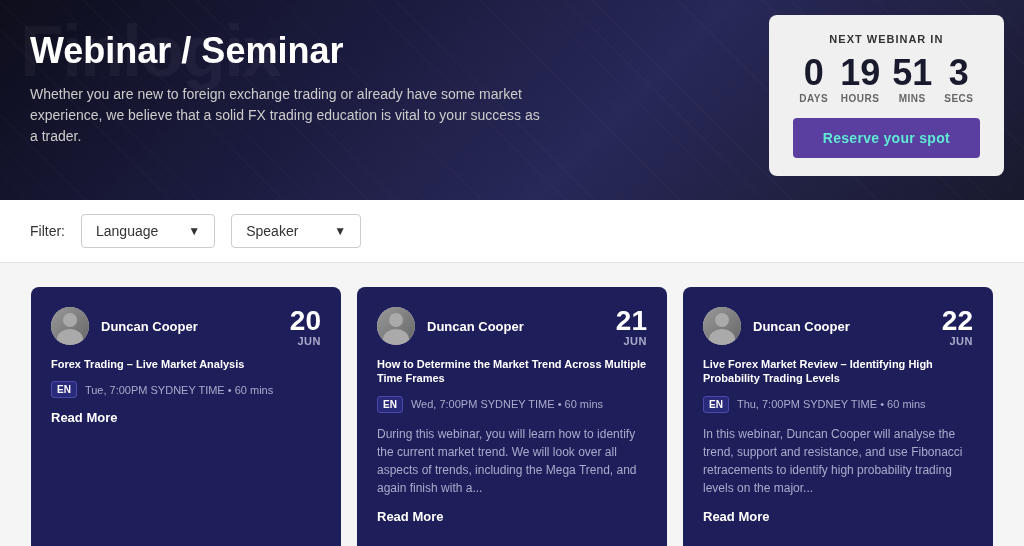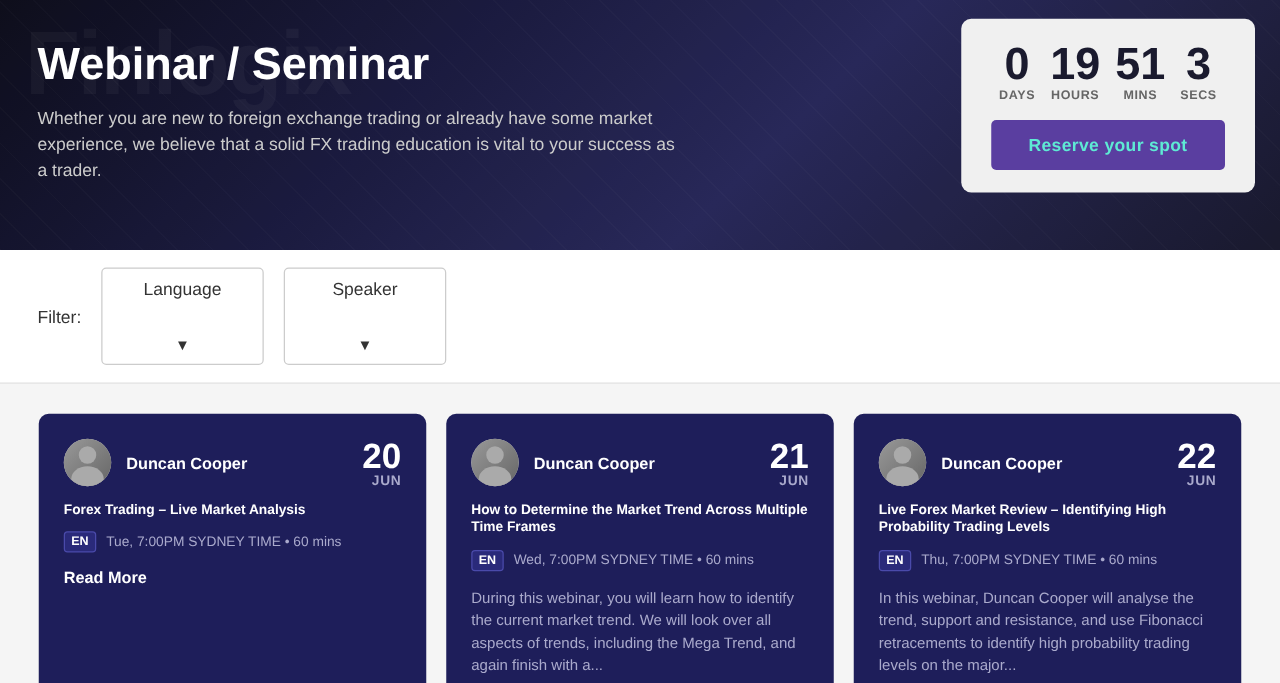--- a/index.html
+++ b/index.html
@@ -135,21 +135,20 @@
       border: 1px solid #ccc;
       border-radius: 4px;
       padding: 8px 14px;
       font-size: 14px;
       color: #333;
       background: white;
       cursor: pointer;
       min-width: 130px;
       justify-content: space-between;
       user-select: none;
-      flex-direction: column;
     }
     .filter-select .chevron {
       font-size: 12px;
       color: #333;
     }
 
     
     .cards-section {
       padding: 24px 20px;
       display: flex;
@@ -286,20 +285,21 @@
 
 <div class="hero">
   <div class="hero-bg"></div>
   <div class="hero-overlay-text">Finlogix</div>
   <div class="hero-content">
     <h1 class="hero-title">Webinar / Seminar</h1>
     <p class="hero-desc">Whether you are new to foreign exchange trading or already have some market experience, we believe that a solid FX trading education is vital to your success as a trader.</p>
   </div>
 
   <div class="countdown-widget">
+    <div class="countdown-label">NEXT WEBINAR IN</div>
     <div class="countdown-numbers">
       <div class="countdown-item">
         <span class="countdown-value">0</span>
         <span class="countdown-unit">DAYS</span>
       </div>
       <div class="countdown-item">
         <span class="countdown-value">19</span>
         <span class="countdown-unit">HOURS</span>
       </div>
       <div class="countdown-item">

